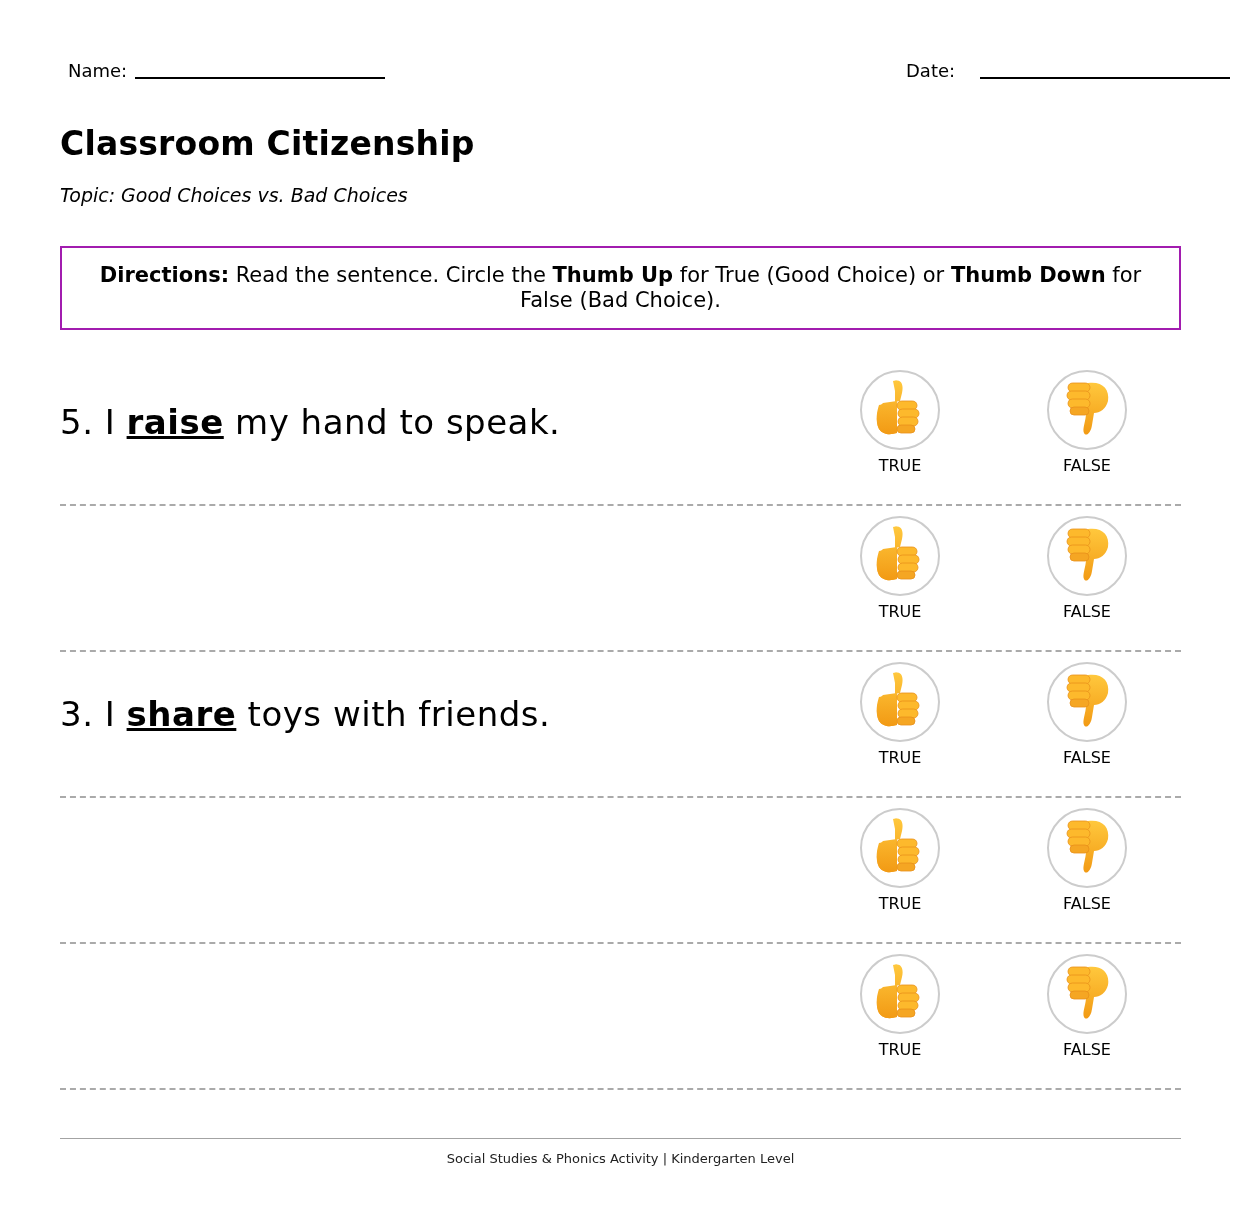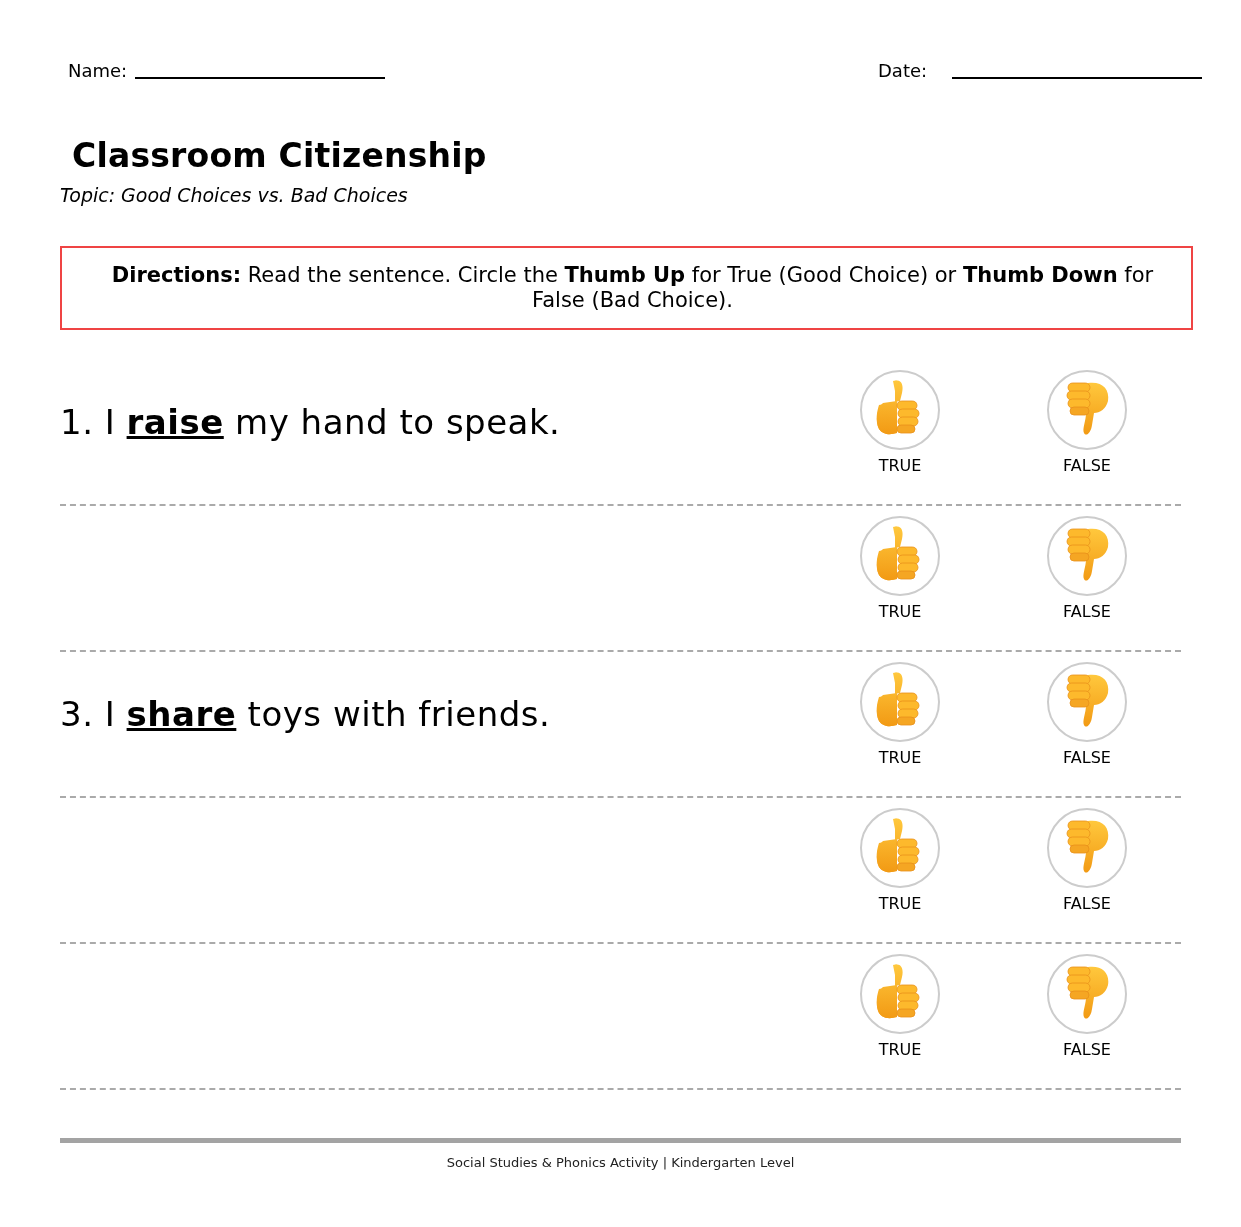--- a/index.html
+++ b/index.html
@@ -1,33 +1,33 @@
 <!DOCTYPE html>
 <html><head>
 <meta charset="utf-8">
 <style>
   html, body { margin:0; padding:0; background:#ffffff; }
   body { width:1241px; height:1227px; position:relative; font-family:"DejaVu Sans", sans-serif; color:#000; overflow:hidden; }
   .page { position:absolute; left:60px; top:0; width:1121px; }
   .hdr { position:absolute; top:60px; font-size:18px; display:flex; align-items:flex-end;margin-left:8px; }
   .hdr .line { display:inline-block; border-bottom:2px solid #000; height:0; margin-left:8px; position:relative; top:-2px; }
   .name { left:0; } .name .line { width:250px; }
-  .date { left:810px;gap:17px; } .date .line { width:250px; }
-  .title { position:absolute; top:124px; left:0; font-size:33px; font-weight:bold; margin:12px; letter-spacing:0.2px; }
+  .date { left:838px;gap:17px; } .date .line { width:250px; }
+  .title { position:absolute; top:124px; left:0; font-size:33px; font-weight:bold; margin:0; letter-spacing:0.2px; }
   .topic { position:absolute; top:184px; left:0; width:1121px; font-style:italic; font-size:19px; }
-  .directions { position:absolute; top:246px; left:0; width:1117px; height:80px; border:2px solid #ef4444; box-sizing:content-box; display:flex; align-items:center; justify-content:center; text-align:center; font-size:21px; line-height:25px;padding-left:12px; }
+  .directions { position:absolute; top:246px; left:0; width:1117px; height:80px; border:2px solid #a21caf; box-sizing:content-box; display:flex; align-items:center; justify-content:center; text-align:center; font-size:21px; line-height:25px; }
   .directions .inner { width:1060px; }
   .q { position:absolute; left:0; width:1121px; height:146px; border-bottom:2px dashed #aaaaaa; box-sizing:border-box; }
   .q .sentence { position:absolute; left:0; top:42px; font-size:34px; letter-spacing:0.5px; }
   .q .sentence b { text-decoration:underline; }
   .choice { position:absolute; top:10px; width:110px; text-align:center; cursor:pointer; }
   .choice.t { left:785px; } .choice.f { left:972px; }
   .circle { width:76px; height:76px; border:2px solid #cccccc; border-radius:50%; margin:0 auto; display:flex; align-items:center; justify-content:center; background:#fff; }
   .choice .lbl { font-size:16px; margin-top:6px; }
-  .footer { position:absolute; top:1138px; left:0; width:1121px; border-top:5px solid #a3a3a3; text-align:center; padding-top:12px; font-size:13px; color:#222; }
+  .footer { position:absolute; top:1138px; left:0; width:1121px; border-top:1px solid #a3a3a3; text-align:center; padding-top:12px; font-size:13px; color:#222; }
 </style>
 </head>
 <body>
 
 <div class="page">
   <div class="hdr name">
     <span>Name:</span>
     <span class="line"></span>
   </div>
   <div class="hdr date">
@@ -39,21 +39,21 @@
   <div class="topic">Topic: Good Choices vs. Bad Choices</div>
 
   <div class="directions">
     <div class="inner">
       <b>Directions:</b><span> Read the sentence. Circle the </span><b>Thumb Up</b><span> for True (Good Choice) or </span><b>Thumb Down</b><span> for False (Bad Choice).</span>
     </div>
   </div>
 
   <div id="questions">
       <div class="q" style="top: 360px;">
-    <div class="sentence"><span>1. I </span><b>raise</b><span> my hand to speak.</span></div>
+    <div class="sentence"><span>5. I </span><b>raise</b><span> my hand to speak.</span></div>
     <div class="choice t">
       <div class="circle">
         <span>
           <svg width="58" height="62" viewBox="0 0 58 62">
             <defs>
                   <linearGradient id="gu" x1="0" y1="0" x2="0" y2="1">
                     <stop offset="0" stop-color="#FFC83D"></stop>
                     <stop offset="1" stop-color="#F29A14"></stop>
                   </linearGradient>
                 </defs>

